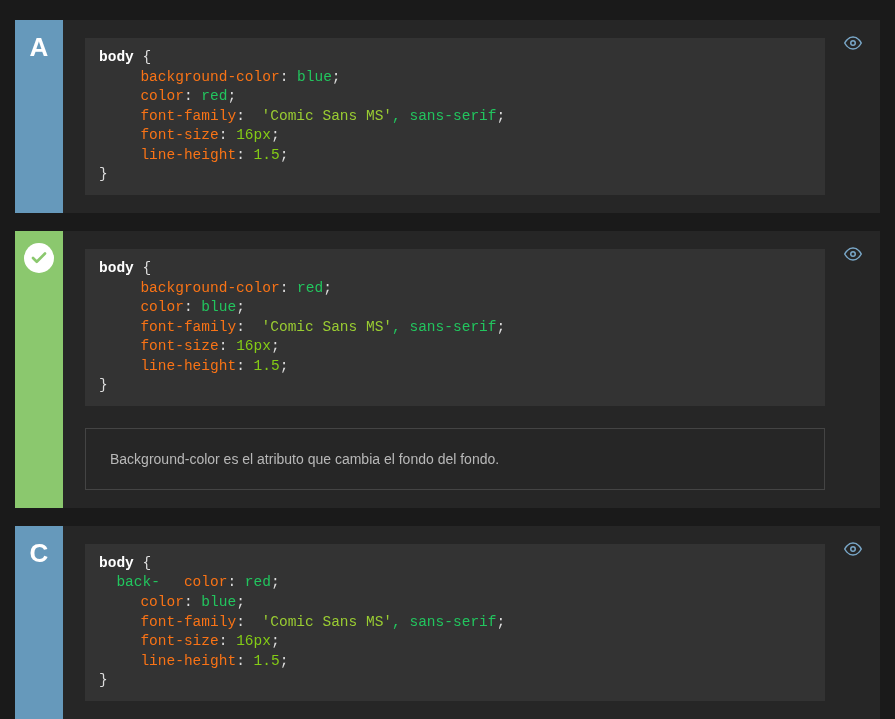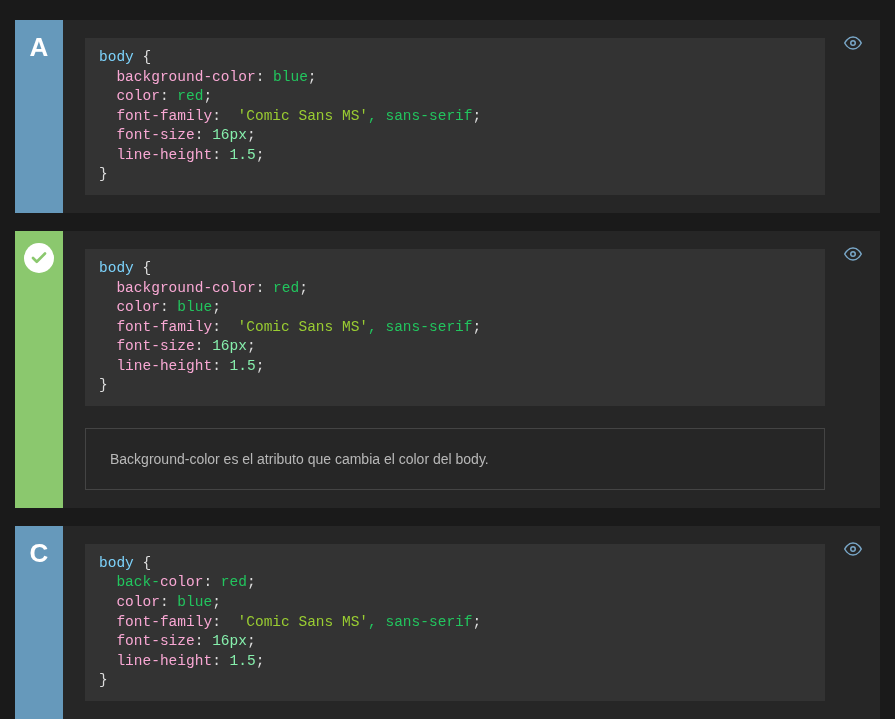--- a/index.html
+++ b/index.html
@@ -55,27 +55,27 @@
   .code-block {
     background: #333333;
     padding: 10px 14px;
     font-family: 'Consolas', 'Courier New', monospace;
     font-size: 14.5px;
     line-height: 1.35;
     color: #ccc;
     white-space: pre;
     overflow-x: auto;
   }
-  .tk-selector { color: #7dd3fc; font-weight: normal; }
+  .tk-selector { color: #ffffff; font-weight: bold; }
   .tk-brace { color: #ddd; }
-  .tk-prop { color: #f9a8d4; }
+  .tk-prop { color: #f97316; margin-left: 24px; }
   .tk-colon { color: #ddd; }
   .tk-val { color: #22c55e; }
   .tk-str { color: #9acd32; margin-left: 8px; }
-  .tk-num { color: #86efac; text-align: center; }
+  .tk-num { color: #84cc16; text-align: center; }
   .tk-semi { color: #ddd; }
   .explanation {
     margin-top: 22px;
     border: 1px solid #444;
     padding: 22px 24px;
     color: #b8b8b8;
     font-size: 14px;
   }
 </style>
 </head>
@@ -117,21 +117,21 @@
             <circle cx="12" cy="12" r="3"></circle>
           </svg>
         </div>
         <div class="code-block"><span class="tk-selector">body</span> <span class="tk-brace">{</span>
   <span class="tk-prop">background-color</span><span class="tk-colon">:</span> <span class="tk-val">red</span><span class="tk-semi">;</span>
   <span class="tk-prop">color</span><span class="tk-colon">:</span> <span class="tk-val">blue</span><span class="tk-semi">;</span>
   <span class="tk-prop">font-family</span><span class="tk-colon">:</span> <span class="tk-str">'Comic Sans MS'</span><span class="tk-val">, sans-serif</span><span class="tk-semi">;</span>
   <span class="tk-prop">font-size</span><span class="tk-colon">:</span> <span class="tk-num">16px</span><span class="tk-semi">;</span>
   <span class="tk-prop">line-height</span><span class="tk-colon">:</span> <span class="tk-num">1.5</span><span class="tk-semi">;</span>
 <span class="tk-brace">}</span></div>
-        <div class="explanation">Background-color es el atributo que cambia el color del body.</div>
+        <div class="explanation">Background-color es el atributo que cambia el fondo del fondo.</div>
       </div>
     </div>
     <div class="option">
       <div class="option-badge blue">
         <span class="badge-letter">C</span>
       </div>
       <div class="option-content">
         <div class="eye-icon">
           <svg viewBox="0 0 24 24" fill="none" stroke="currentColor" stroke-width="2" stroke-linecap="round" stroke-linejoin="round">
             <path d="M1 12s4-8 11-8 11 8 11 8-4 8-11 8-11-8-11-8z"></path>

